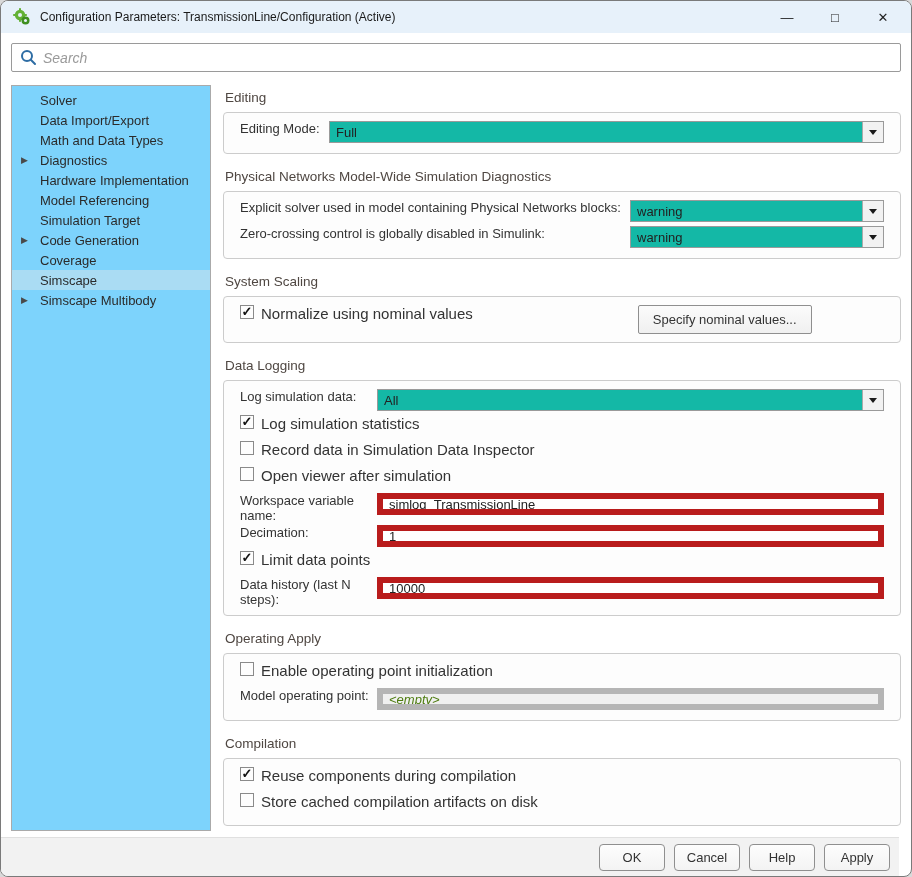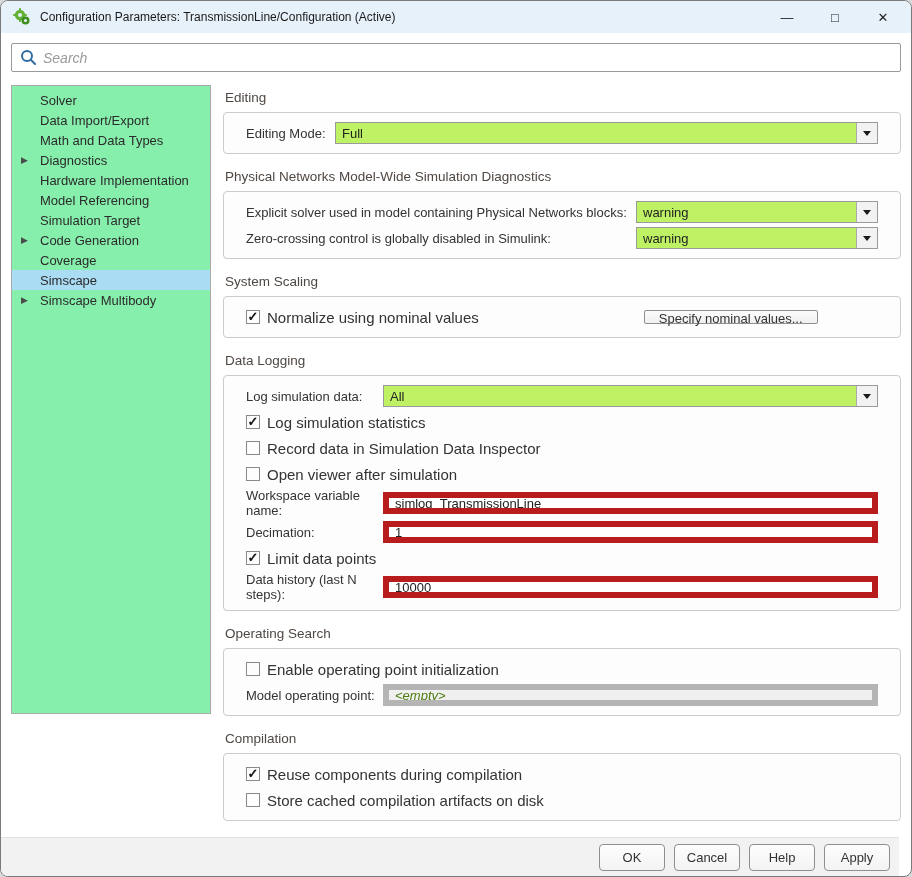--- a/index.html
+++ b/index.html
@@ -27,49 +27,49 @@
   }
   .search-box svg{ margin:0 6px 0 2px; flex:0 0 auto; }
   .search-input{
     border:none; outline:none; flex:1; font-size:14px; color:#333; background:transparent;
     font-family:"Liberation Sans", sans-serif;
   }
   .search-input::placeholder{ font-style:italic; color:#9a9a9a; }
   
   .body{ display:flex; padding:0 10px; align-items:flex-start; }
   .tree-panel{
-    width:200px; height:629px; border:1px solid #aaaaaa; background:#86efac;
+    width:200px; height:746px; border:1px solid #aaaaaa; background:#7dd3fc;
     padding-top:4px; flex:0 0 auto; overflow:hidden;
   }
   .tree-item{
     height:20px; display:flex; align-items:center; padding-left:9px;
     font-size:13px; color:#2b2b2b; cursor:default; white-space:nowrap;
   }
   .tree-item.selected{ background:#aadcf3; }
   .tree-arrow{
     width:17px; flex:0 0 auto; font-size:9px; color:#4a4a4a; display:inline-flex;
     align-items:center; justify-content:flex-start;
   }
   .tree-label{ padding-left:2px; }
   
   .content{ flex:1; padding:3px 0 0 12px; background:#fff; }
   .section-title{ font-size:13.5px; color:#4f4742; margin:2px 0 7px 2px; }
   .group{
     border:1px solid #cccccc; border-radius:4px; background:#fdfdfd;
     padding:6px 10px; margin-bottom:15px;
   }
-  .row{ display:flex; align-items:center; min-height:24px; margin:2px 12px; }
+  .row{ display:flex; min-height:24px; margin:2px 6px; }
   .lbl{ font-size:13px; color:#333; flex:0 0 auto; }
   .w-edit{ width:89px; }
   .w-diag{ width:390px; }
   .w-log{ width:137px; }
   .flex1{ flex:1; }
   
   .combo{
-    display:flex; height:22px; border:1px solid #9a9a9a; background:#bef264; align-items:stretch;
+    display:flex; height:22px; border:1px solid #9a9a9a; background:#14b8a6; align-items:stretch;
   }
   .combo-value{
     flex:1; font-size:13px; color:#222; padding:2px 6px; display:flex; align-items:center;
     overflow:hidden; white-space:nowrap;
   }
   .combo-btn{
     width:21px; flex:0 0 auto; background:#f2f2f2; border-left:1px solid #aaaaaa;
     display:flex; align-items:center; justify-content:center; cursor:default;
   }
   .tri{
@@ -84,21 +84,21 @@
   .tinput:disabled{ background:#f0f0f0; color:#4d7c0f; font-style:italic; border-color:#b5b5b5; }
   
   .checkbox{
     width:14px; height:14px; border:1px solid #8a8a8a; background:#fdfdfd; flex:0 0 auto;
     display:inline-flex; align-items:center; justify-content:center; margin-right:7px;
     font-size:13px; line-height:1; color:#111; cursor:default;
   }
   .checkbox.checked::before{ content:"✓"; font-weight:bold; transform:translateY(-1px); }
   .chk-label{ font-size:15px; color:#333; }
   .specify-btn{
-    margin-left:165px; height:14px; padding:0 14px; font-size:13px; color:#333;
+    margin-left:165px; height:29px; padding:0 14px; font-size:13px; color:#333;
     background:linear-gradient(#fbfbfb,#f0f0f0); border:1px solid #8f8f8f; border-radius:2px;
     font-family:"Liberation Sans", sans-serif; cursor:default;
   }
   .more-dots{ font-size:13px; color:#999; margin:4px 0 0 3px; }
   
   .footer{
     position:absolute; left:0; right:12px; bottom:0; height:39px; background:#f2f2f2;
     border-top:1px solid #e0e0e0; display:flex; align-items:center; justify-content:flex-end;
     gap:9px; padding-right:9px;
   }
@@ -274,21 +274,21 @@
         <div class="row">
           <span class="checkbox checked"></span>
           <span class="chk-label">Limit data points</span>
         </div>
         <div class="row">
           <span class="lbl w-log">Data history (last N steps):</span>
           <input class="tinput flex1" type="text" value="10000" style="">
         </div>
       </div>
 
-      <div class="section-title">Operating Search</div>
+      <div class="section-title">Operating Apply</div>
       <div class="group">
         <div class="row">
           <span class="checkbox"></span>
           <span class="chk-label">Enable operating point initialization</span>
         </div>
         <div class="row">
           <span class="lbl w-log">Model operating point:</span>
           <input class="tinput flex1" type="text" disabled="" value="&lt;empty&gt;" style="">
         </div>
       </div>

